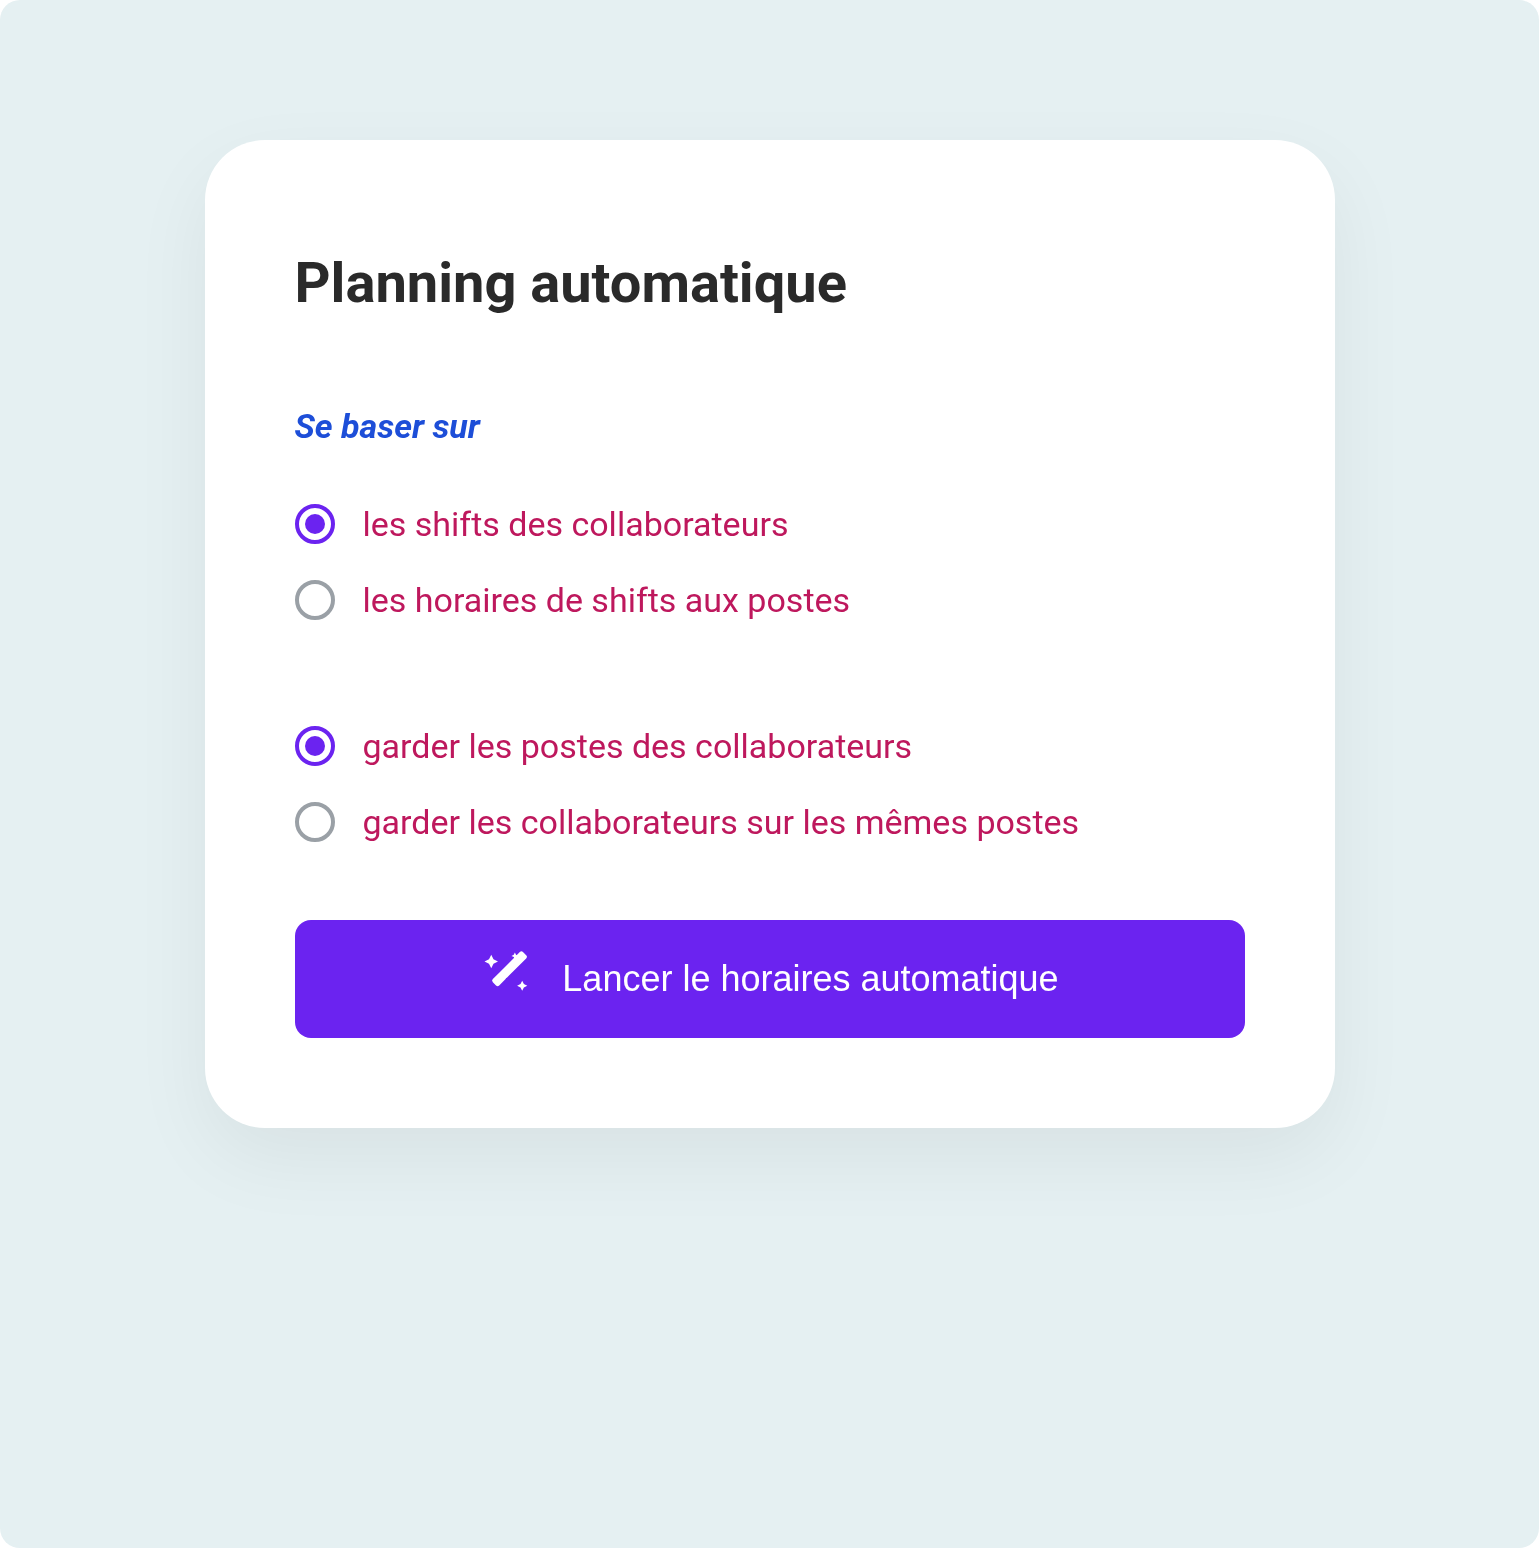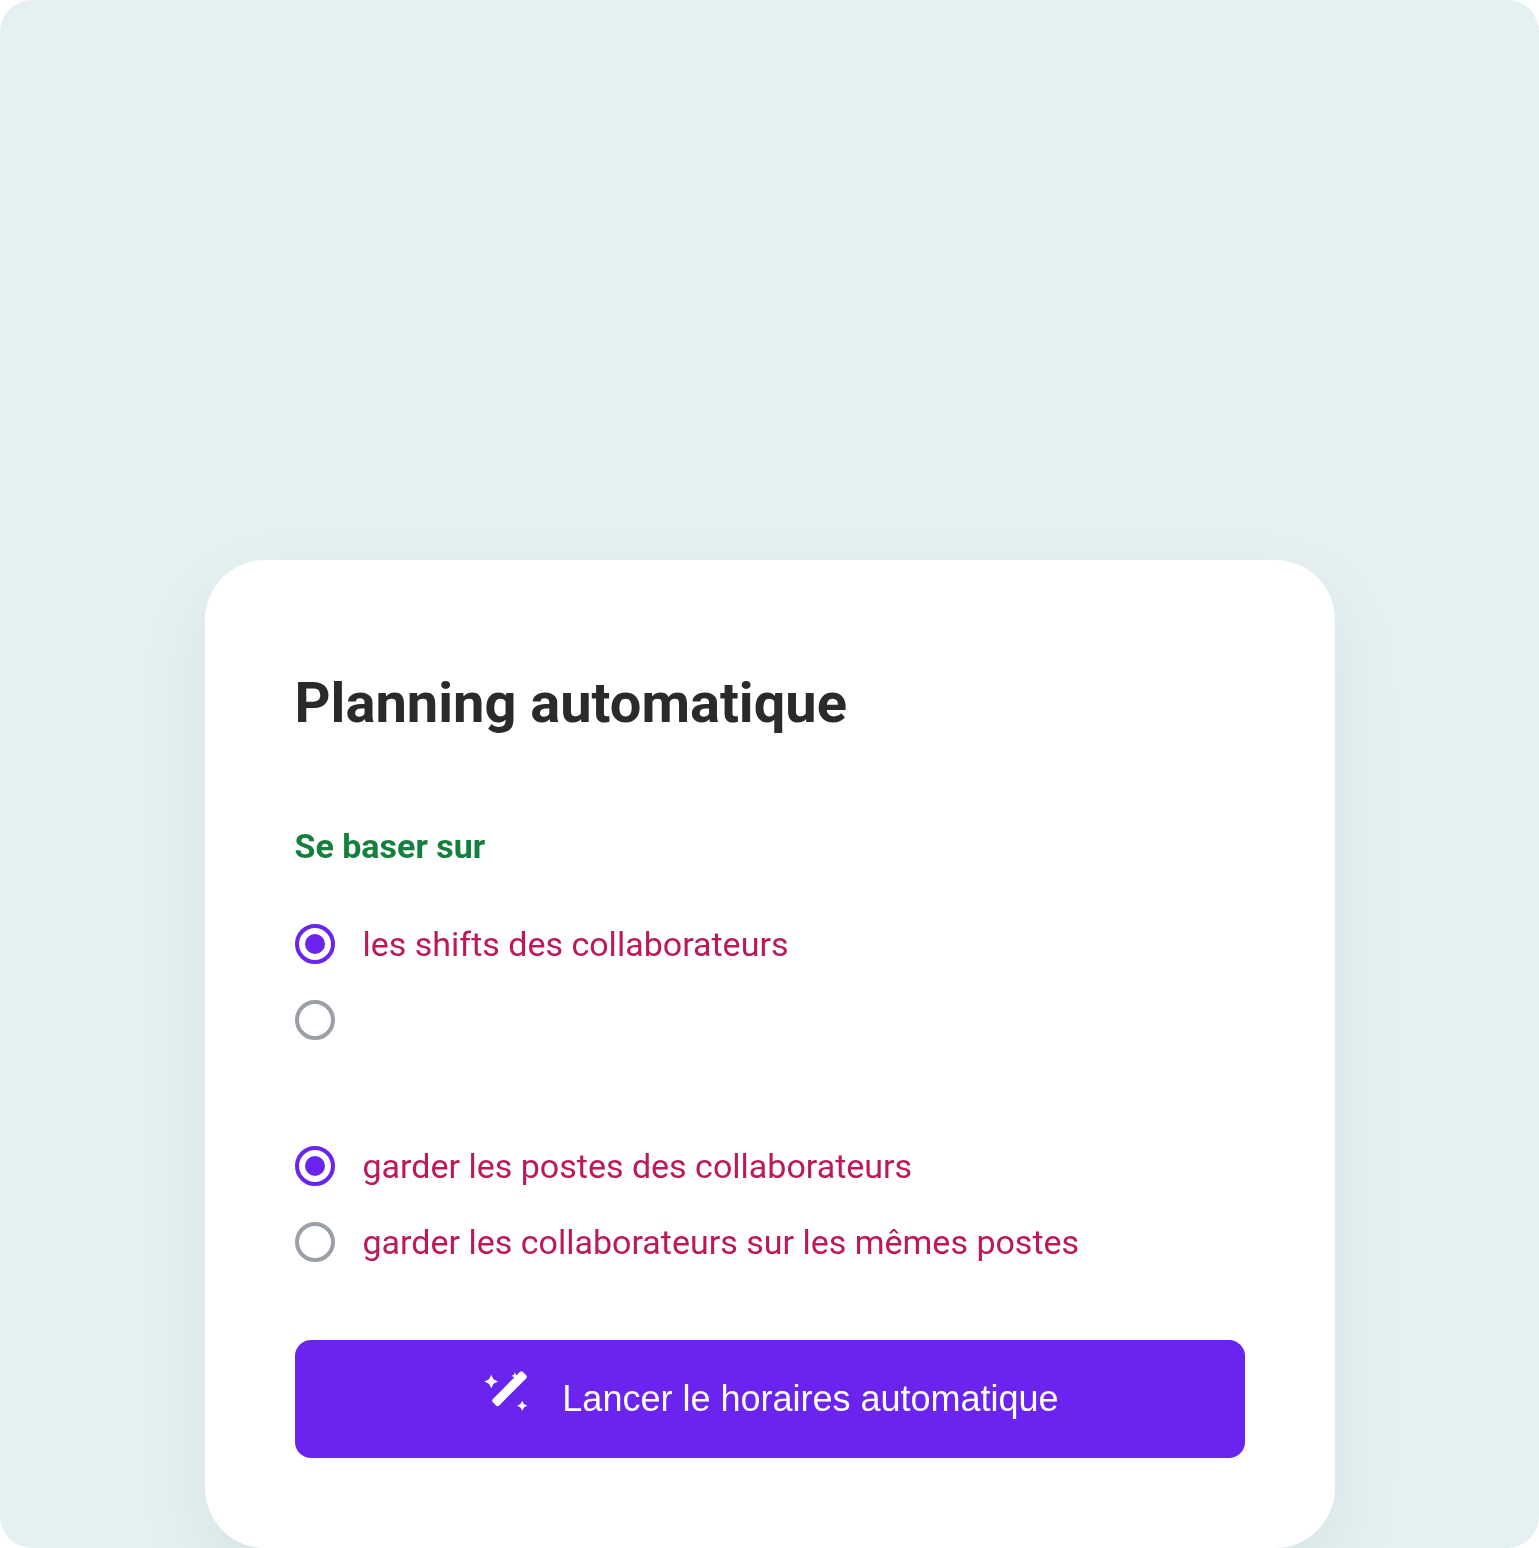--- a/index.html
+++ b/index.html
@@ -8,45 +8,46 @@
     font-family: -apple-system, BlinkMacSystemFont, "Segoe UI", Roboto, Helvetica, Arial, sans-serif;
     background: #ffffff;
     display: flex;
     align-items: flex-start;
     justify-content: center;
   }
   .stage {
     width: 1539px;
     height: 1548px;
     background: #e5f0f2;
-    border-radius: 32px;
+    border-radius: 20px;
     position: relative;
     display: flex;
-    align-items: flex-end;
+    align-items: flex-start;
     justify-content: center;
     padding-top: 140px;
   }
   .card {
     width: 1130px;
     background: #ffffff;
     border-radius: 60px;
     box-shadow: 0 30px 80px rgba(0,0,0,0.06);
     padding: 110px 90px 90px 90px;
   }
   .card-title {
     font-size: 56px;
     font-weight: 700;
     color: #2a2a2a;
     margin-bottom: 90px;
   }
   .section-label {
     font-size: 34px;
     font-weight: 700;
-    color: #15803d;
+    color: #1d4ed8;
     margin-bottom: 40px;
+    font-style: italic;
   }
   .radio-group { margin-bottom: 70px; }
   .radio-row {
     display: flex;
     align-items: center;
     gap: 28px;
     padding: 18px 0;
     cursor: pointer;
   }
   .radio {
@@ -102,20 +103,21 @@
     <h1 class="card-title">Planning automatique</h1>
 
     <div class="section-label">Se baser sur</div>
     <div class="radio-group">
       <div class="radio-row">
         <span class="radio selected"></span>
         <span class="radio-label">les shifts des collaborateurs</span>
       </div>
       <div class="radio-row">
         <span class="radio"></span>
+        <span class="radio-label">les horaires de shifts aux postes</span>
       </div>
     </div>
 
     <div class="radio-group" style="margin-bottom:40px;">
       <div class="radio-row">
         <span class="radio selected"></span>
         <span class="radio-label">garder les postes des collaborateurs</span>
       </div>
       <div class="radio-row">
         <span class="radio"></span>

